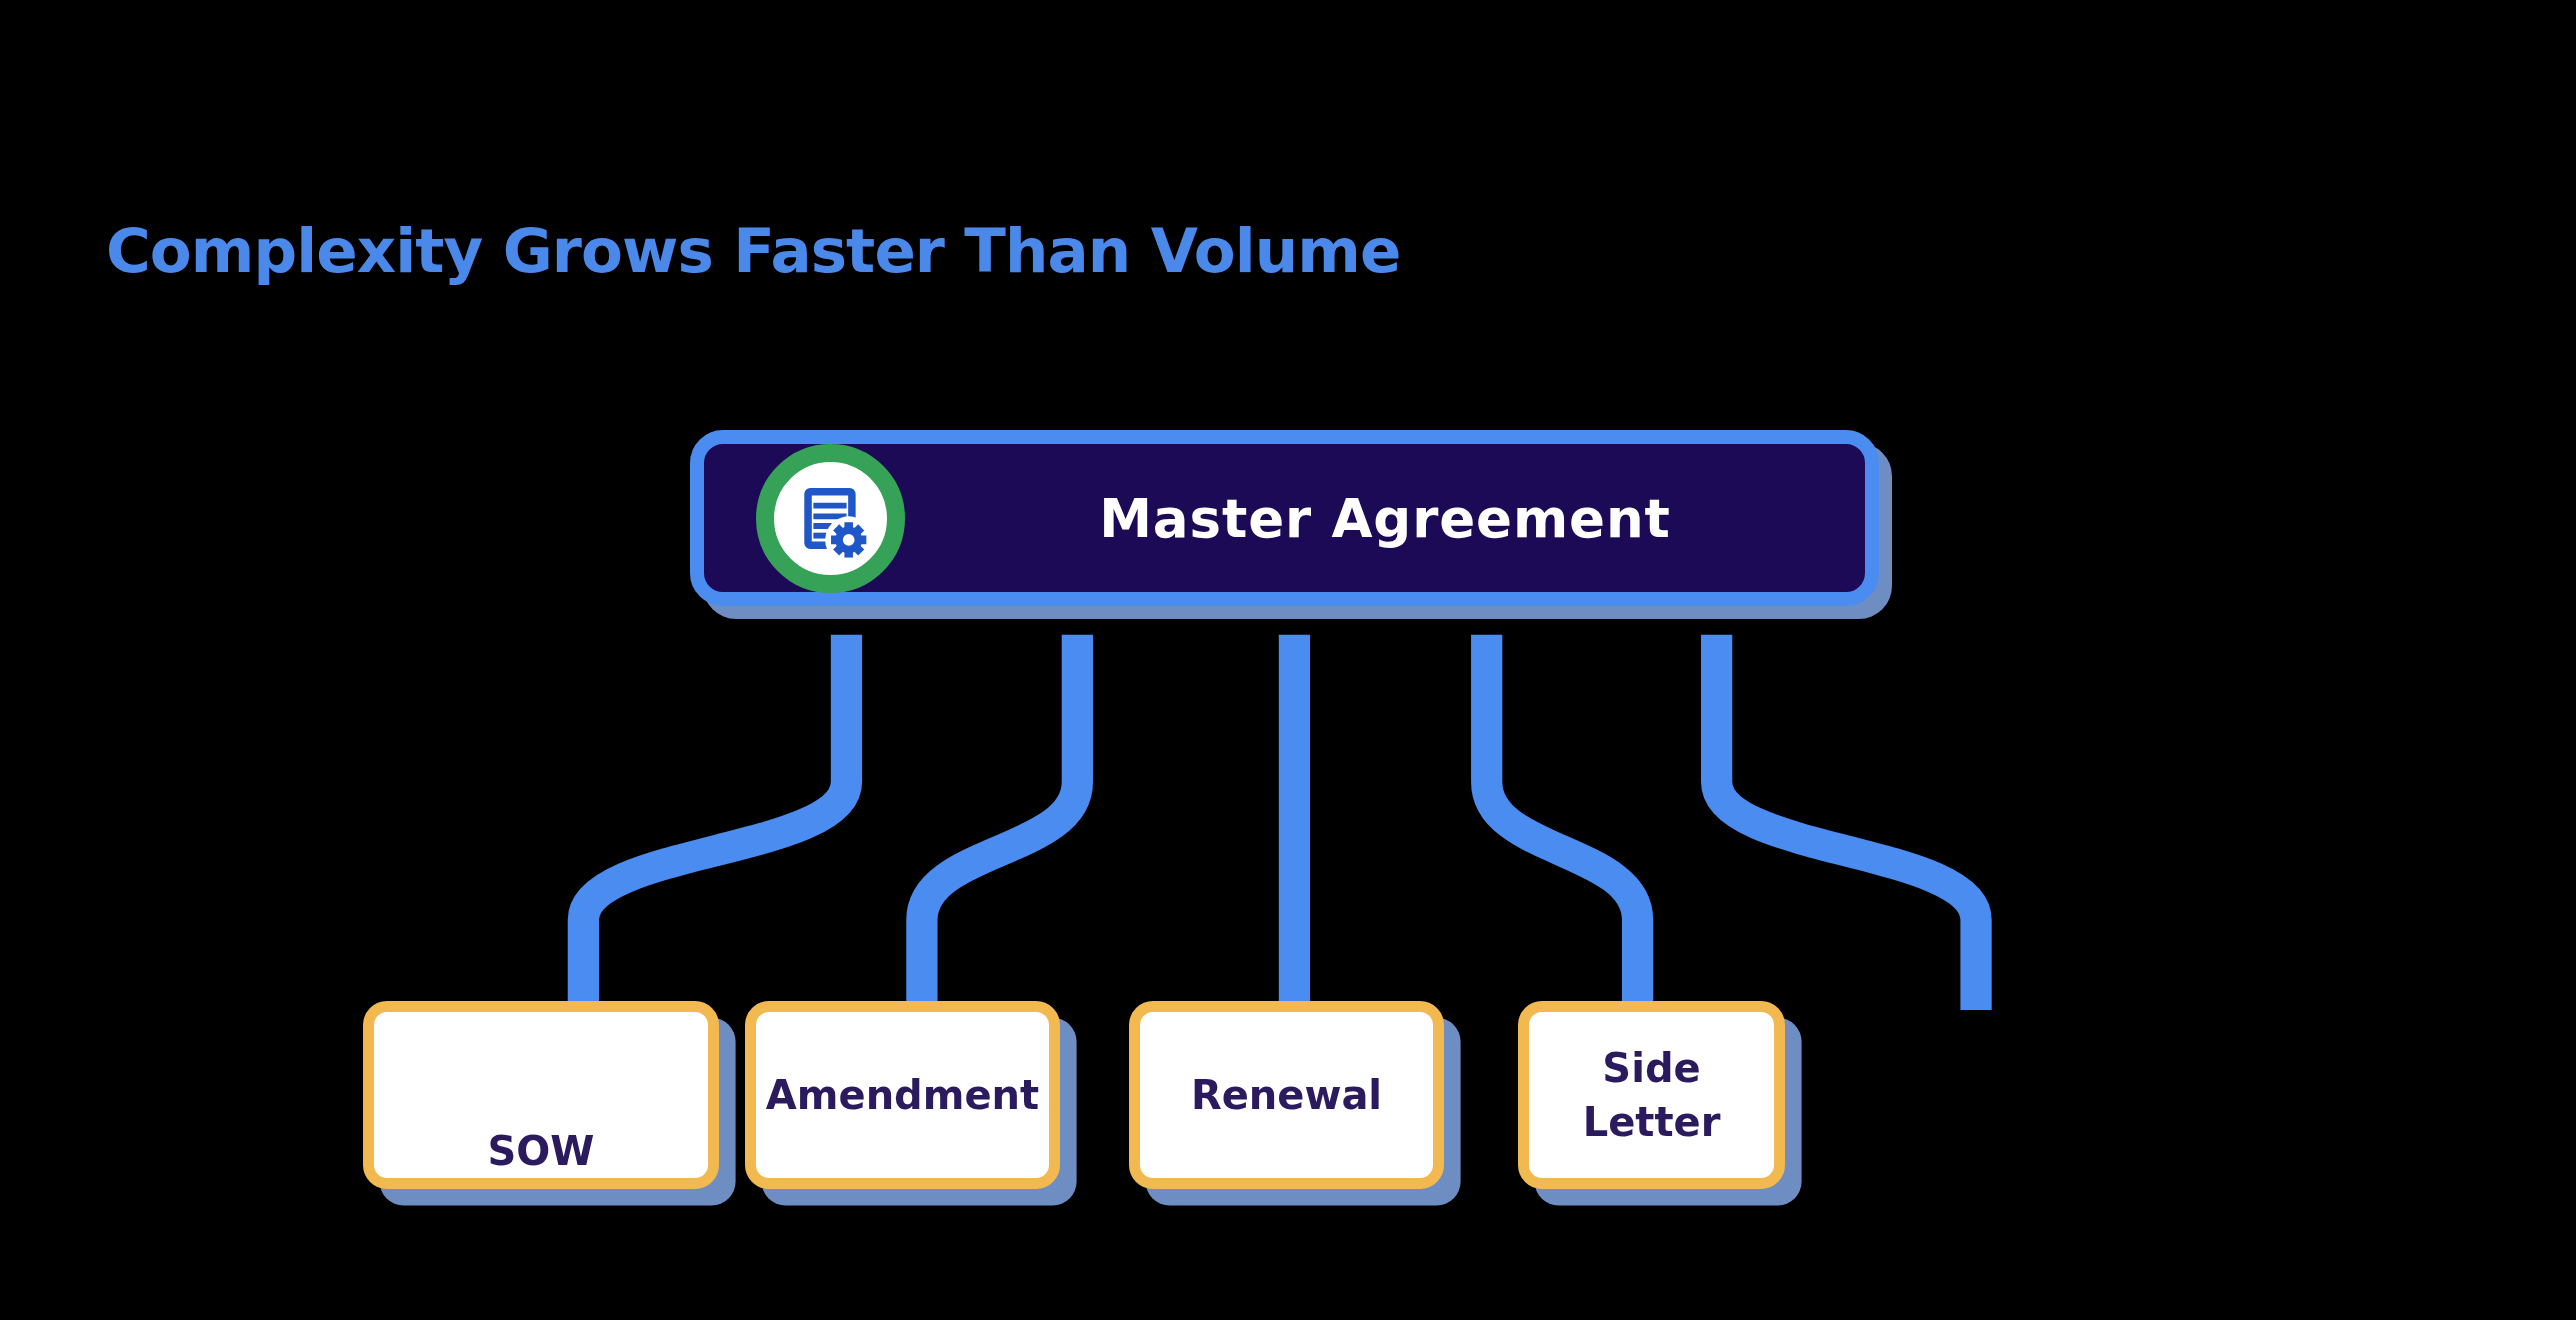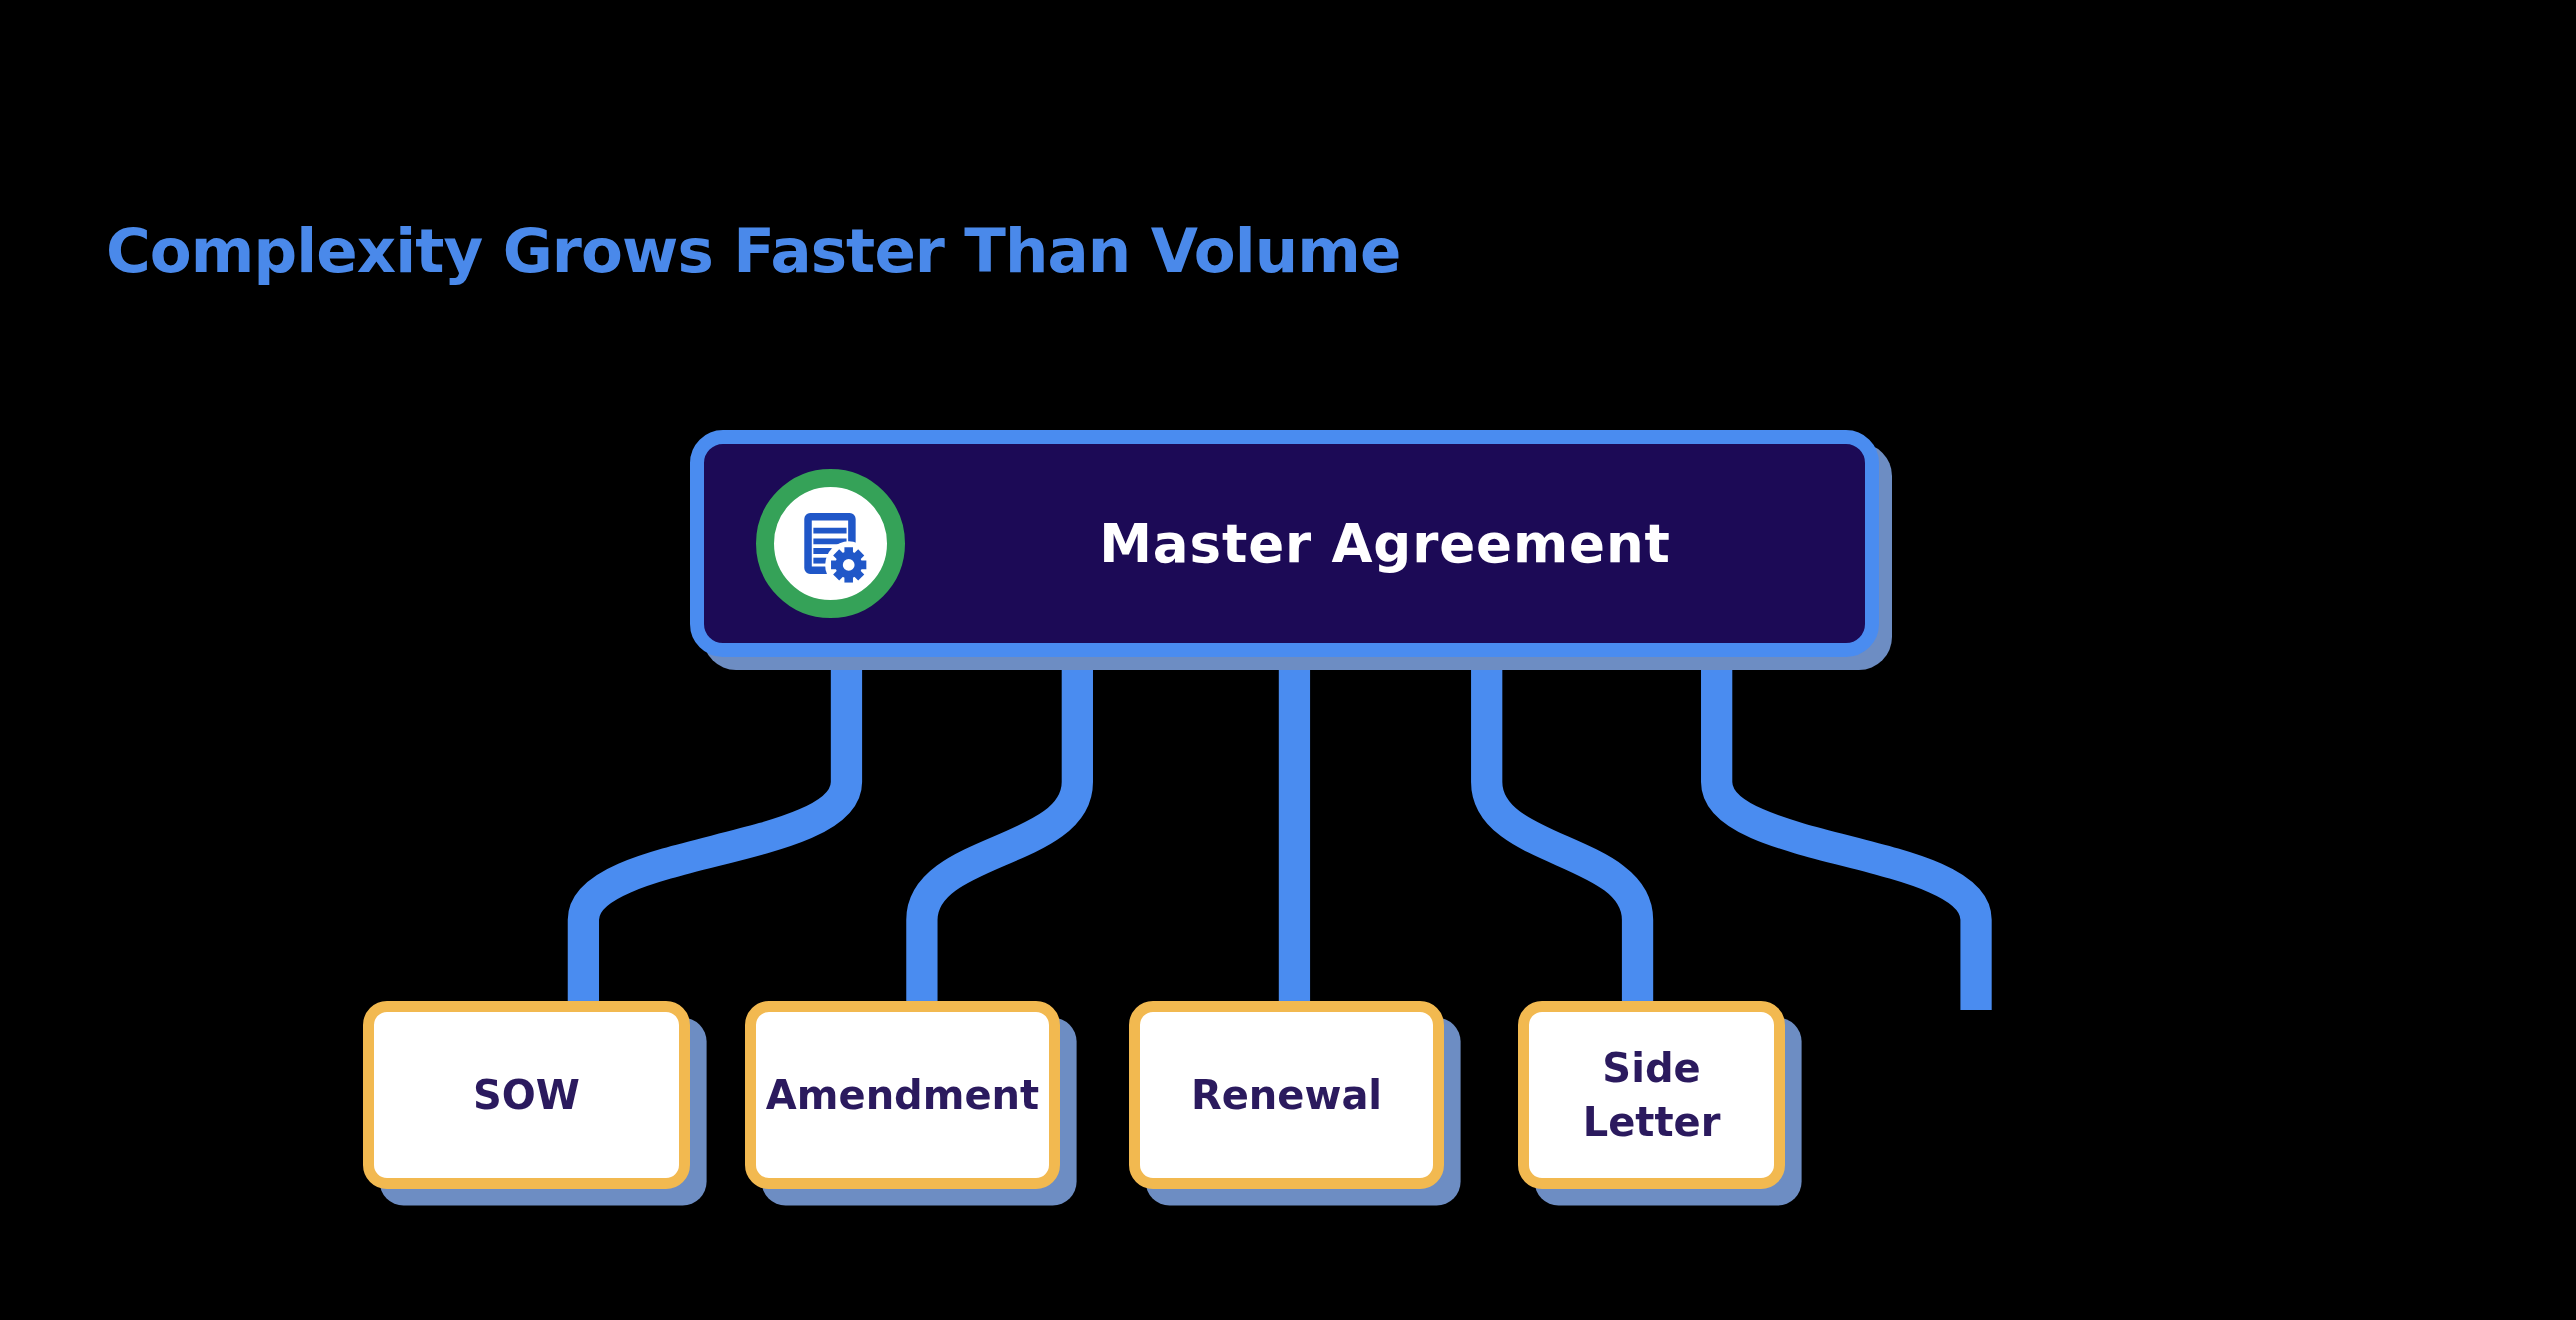--- a/index.html
+++ b/index.html
@@ -53,21 +53,21 @@
     stroke: var(--connector, #4a8cf0);
     stroke-width: 34px;
   }
 
   
   .root-node {
     position: absolute;
     left: 690px;
     top: 430px;
     width: 1189px;
-    height: 227px;
+    height: 176px;
     box-sizing: border-box;
     background: var(--root-fill, #1c0a56);
     border: 14.7px solid var(--root-border, #4a8cf0);
     border-radius: 33px;
     box-shadow: 13px 13px 0 var(--shadow, #6d8dc3);
     display: flex;
     align-items: center;
   }
   .icon-badge {
     width: 149px;
@@ -120,21 +120,21 @@
     justify-content: center;
   }
   .child-label {
     color: var(--child-text, #2b1a5e);
     font-size: 40px;
     font-weight: 700;
     line-height: 1.35;
     text-align: center;
     white-space: pre-line;
   }
-  #node-sow              { left: 363px;  width: 327px; }
+  #node-sow              { left: 363px;  width: 356px; align-items: flex-end; }
   #node-amendment        { left: 745px;  width: 315px; }
   #node-renewal          { left: 1129px; width: 315px; }
   #node-side-letter      { left: 1518px; width: 267px; }
   #node-pricing-addendum { left: 1903px; width: 316px; }
 </style>
 </head>
 <body>
 
 <div id="canvas">
 

